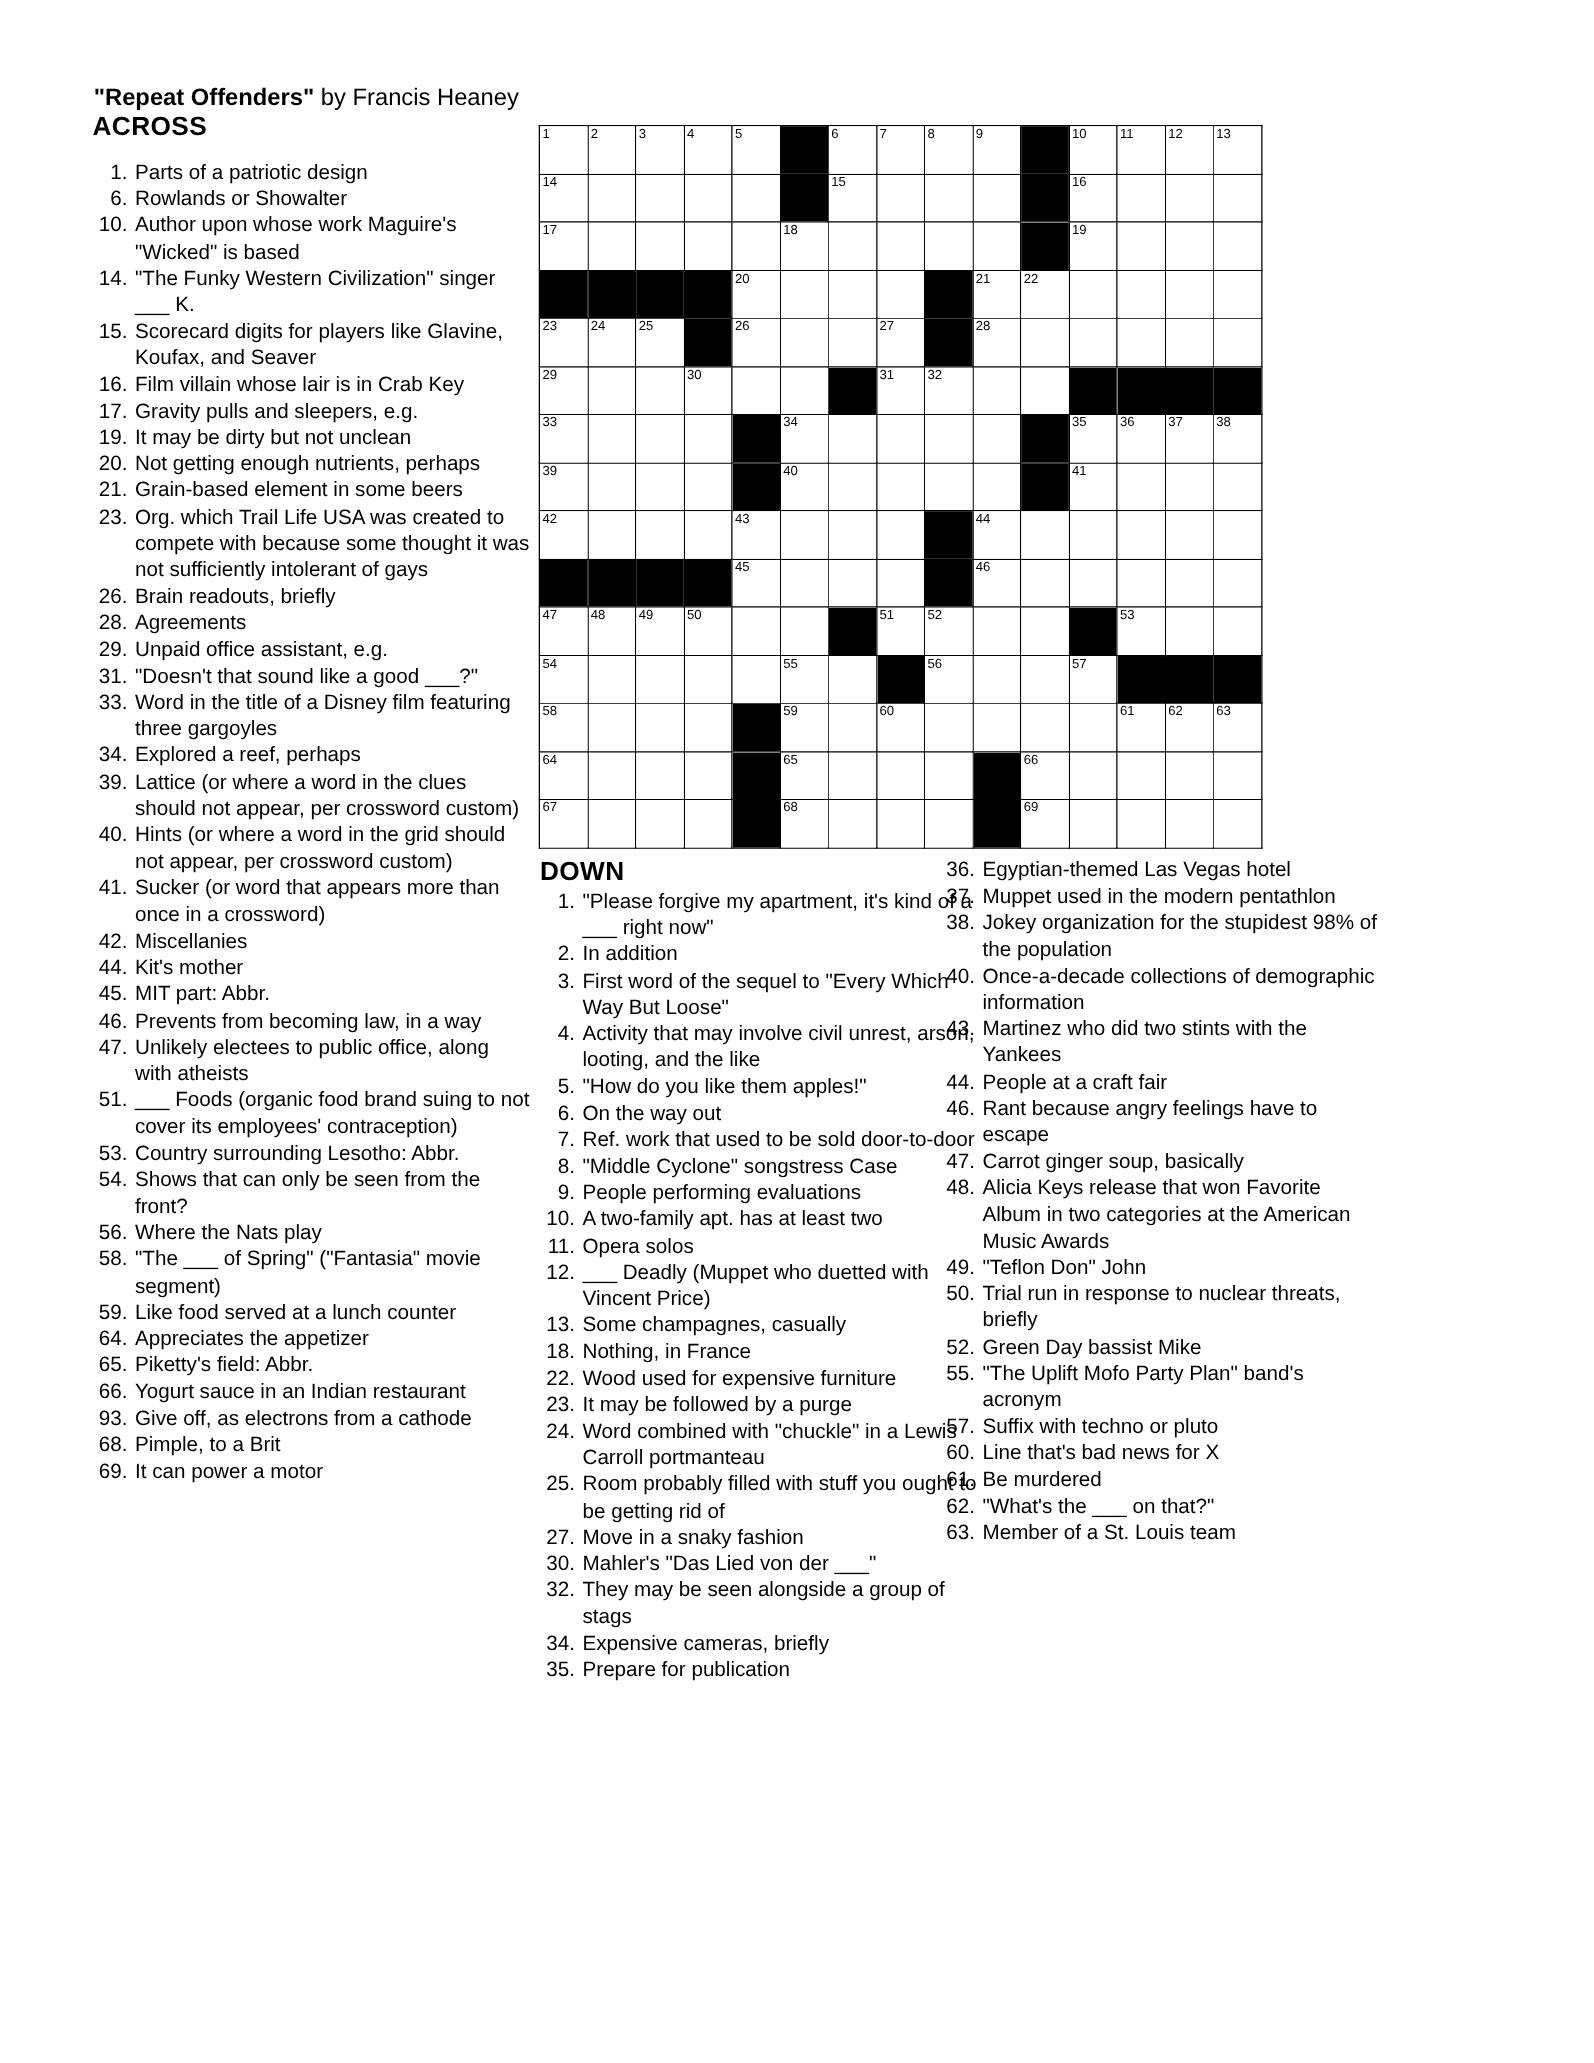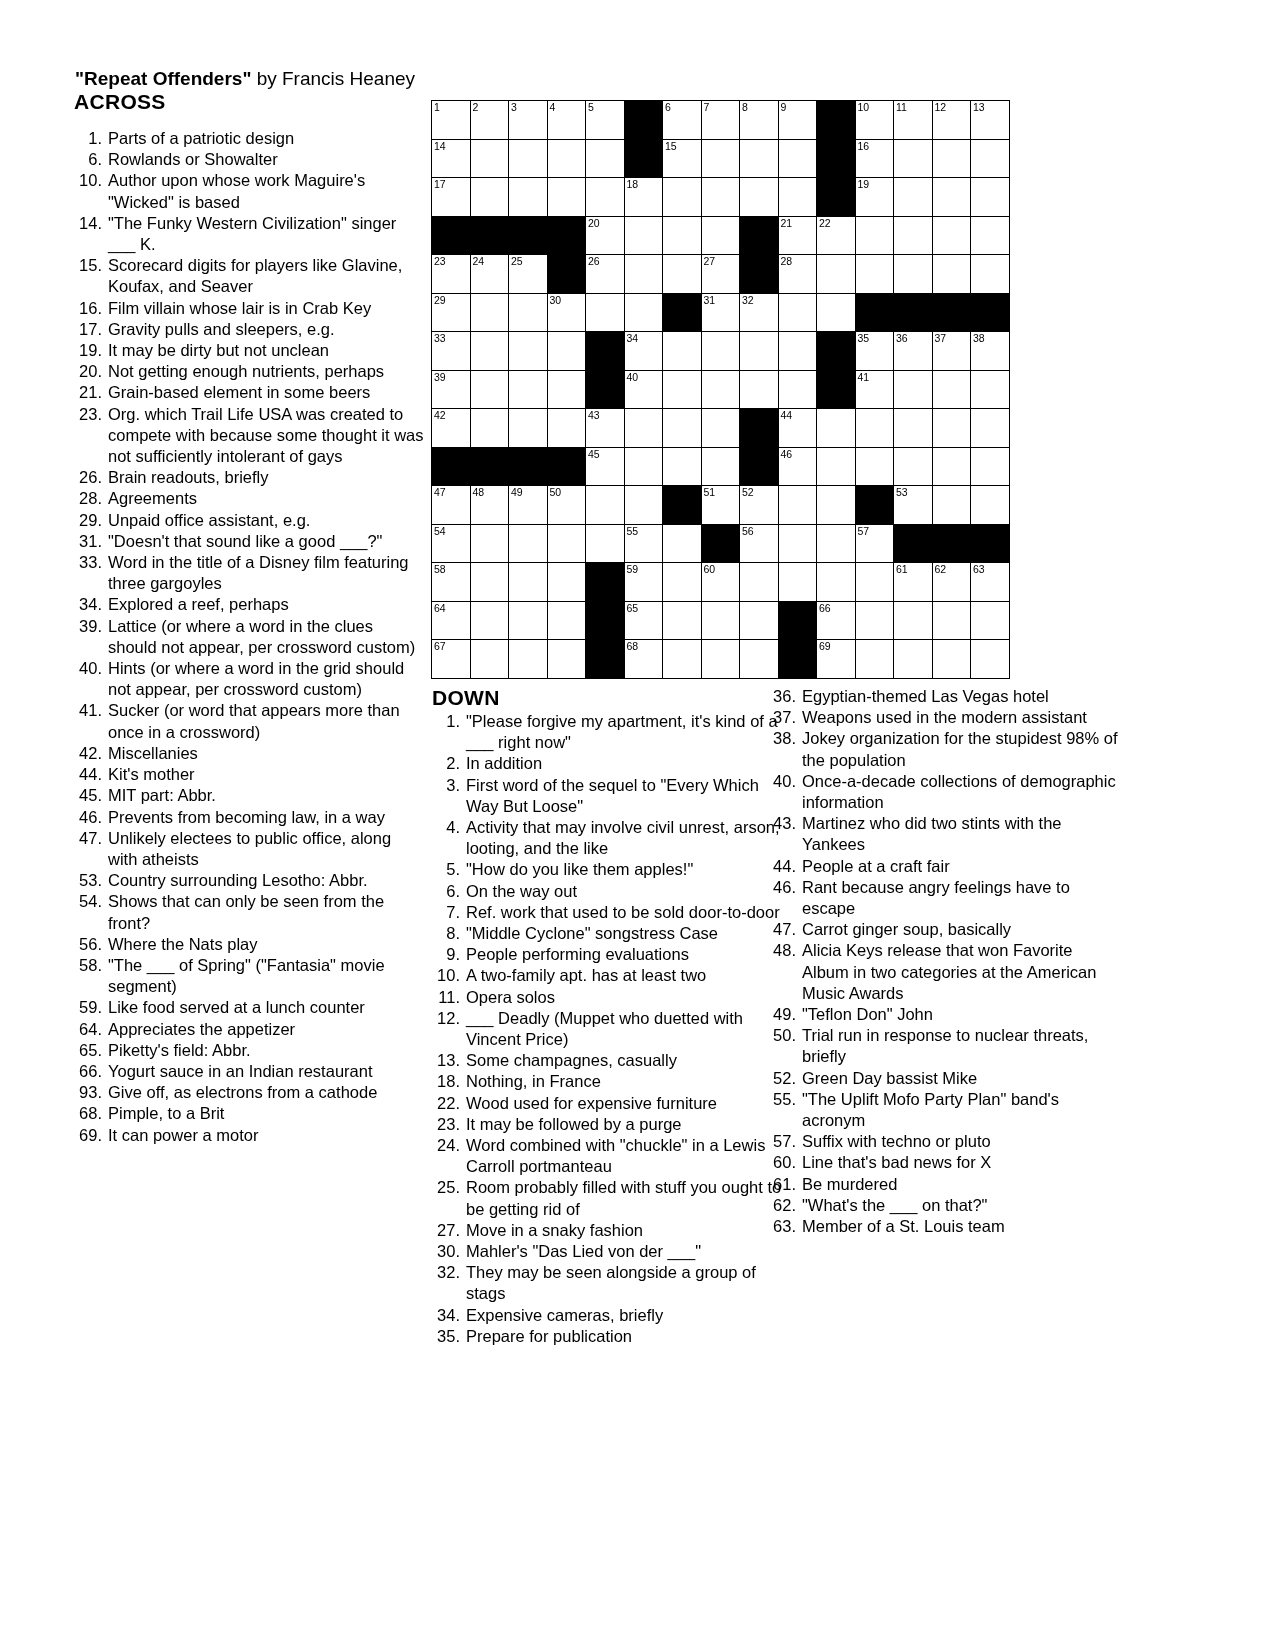--- a/index.html
+++ b/index.html
@@ -64,21 +64,21 @@
   .down-list-1 {
     position: absolute;
     left: 432px;
     top: 711px;
     width: 358px;
     font-size: 16.5px;
     line-height: 21.2px;
   }
   .down-list-2 {
     position: absolute;
-    left: 768px;
+    left: 752px;
     top: 686px;
     width: 352px;
     font-size: 16.5px;
     line-height: 21.2px;
   }
 
   ol.clues {
     margin: 0;
     padding: 0;
     list-style: none;
@@ -155,20 +155,21 @@
         <li><span class="num">33.</span><span>Word in the title of a Disney film featuring three gargoyles</span></li>
         <li><span class="num">34.</span><span>Explored a reef, perhaps</span></li>
         <li><span class="num">39.</span><span>Lattice (or where a word in the clues should not appear, per crossword custom)</span></li>
         <li><span class="num">40.</span><span>Hints (or where a word in the grid should not appear, per crossword custom)</span></li>
         <li><span class="num">41.</span><span>Sucker (or word that appears more than once in a crossword)</span></li>
         <li><span class="num">42.</span><span>Miscellanies</span></li>
         <li><span class="num">44.</span><span>Kit's mother</span></li>
         <li><span class="num">45.</span><span>MIT part: Abbr.</span></li>
         <li><span class="num">46.</span><span>Prevents from becoming law, in a way</span></li>
         <li><span class="num">47.</span><span>Unlikely electees to public office, along with atheists</span></li>
+        <li><span class="num">51.</span><span>___ Foods (organic food brand suing to not cover its employees' contraception)</span></li>
         <li><span class="num">53.</span><span>Country surrounding Lesotho: Abbr.</span></li>
         <li><span class="num">54.</span><span>Shows that can only be seen from the front?</span></li>
         <li><span class="num">56.</span><span>Where the Nats play</span></li>
         <li><span class="num">58.</span><span>"The ___ of Spring" ("Fantasia" movie segment)</span></li>
         <li><span class="num">59.</span><span>Like food served at a lunch counter</span></li>
         <li><span class="num">64.</span><span>Appreciates the appetizer</span></li>
         <li><span class="num">65.</span><span>Piketty's field: Abbr.</span></li>
         <li><span class="num">66.</span><span>Yogurt sauce in an Indian restaurant</span></li>
         <li><span class="num">93.</span><span>Give off, as electrons from a cathode</span></li>
         <li><span class="num">68.</span><span>Pimple, to a Brit</span></li>
@@ -200,21 +201,21 @@
         <li><span class="num">27.</span><span>Move in a snaky fashion</span></li>
         <li><span class="num">30.</span><span>Mahler's "Das Lied von der ___"</span></li>
         <li><span class="num">32.</span><span>They may be seen alongside a group of stags</span></li>
         <li><span class="num">34.</span><span>Expensive cameras, briefly</span></li>
         <li><span class="num">35.</span><span>Prepare for publication</span></li>
       </ol>
   </div>
   <div class="down-list-2">
     <ol class="clues" id="down-clues-2">
         <li><span class="num">36.</span><span>Egyptian-themed Las Vegas hotel</span></li>
-        <li><span class="num">37.</span><span>Weapons used in the modern assistant</span></li>
+        <li><span class="num">37.</span><span>Muppet used in the modern pentathlon</span></li>
         <li><span class="num">38.</span><span>Jokey organization for the stupidest 98% of the population</span></li>
         <li><span class="num">40.</span><span>Once-a-decade collections of demographic information</span></li>
         <li><span class="num">43.</span><span>Martinez who did two stints with the Yankees</span></li>
         <li><span class="num">44.</span><span>People at a craft fair</span></li>
         <li><span class="num">46.</span><span>Rant because angry feelings have to escape</span></li>
         <li><span class="num">47.</span><span>Carrot ginger soup, basically</span></li>
         <li><span class="num">48.</span><span>Alicia Keys release that won Favorite Album in two categories at the American Music Awards</span></li>
         <li><span class="num">49.</span><span>"Teflon Don" John</span></li>
         <li><span class="num">50.</span><span>Trial run in response to nuclear threats, briefly</span></li>
         <li><span class="num">52.</span><span>Green Day bassist Mike</span></li>

